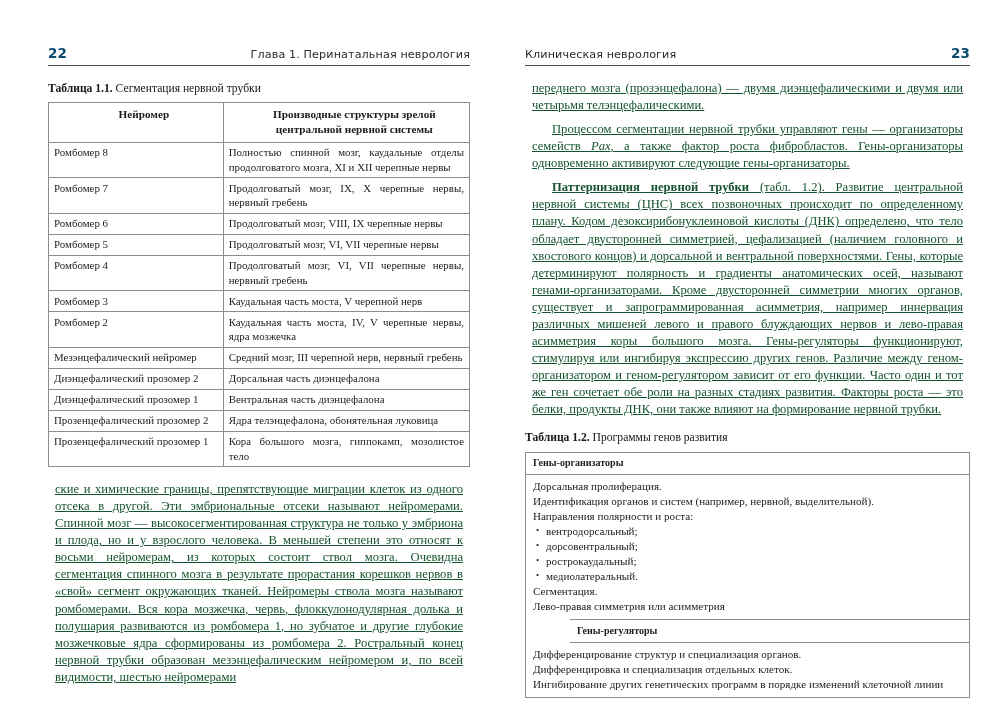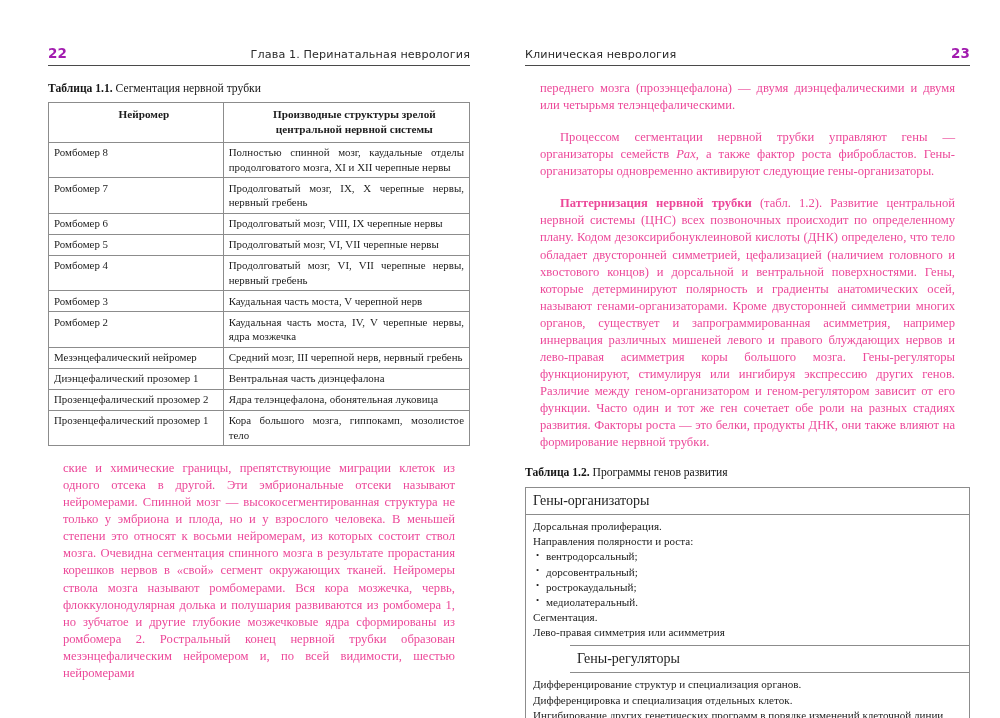--- a/index.html
+++ b/index.html
@@ -44,21 +44,21 @@
     color: #2b2b2b;
     border-bottom: 1.1px solid #4a4a4a;
     padding-bottom: 4px;
     letter-spacing: 0.1px;
   }
   .runhead-left { justify-content: space-between; }
   .runhead-right { justify-content: space-between; }
   .folio {
     font-weight: bold;
     font-size: 13.5px;
-    color: #a21caf;
+    color: #0c4a6e;
   }
   .runhead-title {
     white-space: nowrap;
   }
 
   
   .tbl-caption {
     font-size: 11.6px;
     margin: 16px 0 6px 0;
     color: #161616;
@@ -92,40 +92,41 @@
     hyphens: manual;
   }
   .col-a { width: 41.5%; }
 
   
   .body-text {
     font-size: 12.6px;
     line-height: 1.355;
     text-align: justify;
     text-align-last: left;
-    color: #ec4899;
-    margin: 15px;
+    color: #14532d;
+    margin: 7px;
+    text-decoration: underline;
   }
   .body-text + .body-text { margin-top: 0; }
   .para-indent { text-indent: 20px; }
   .gap-before { margin-top: 14px; }
   .t12-gap { margin-top: 13px; }
 
   
   .t2box {
     border: 0.9px solid #8c8c8c;
     font-size: 11.1px;
     line-height: 1.36;
     color: #1d1d1d;
   }
   .t2head {
-    font-weight: normal;
+    font-weight: bold;
     padding: 3.5px 7px 4px 7px;
     border-bottom: 0.9px solid #8c8c8c;
-    font-size: 14px;
+    font-size: 10px;
   }
   .t2head.second {
     border-top: 0.9px solid #8c8c8c;
     margin-left: 44px;
   }
   .t2body {
     padding: 4px 7px 5px 7px;
   }
   .t2body div { }
   .t2-bullet {
@@ -200,20 +201,24 @@
         </tr>
         <tr>
           <td>Ромбомер 2</td>
           <td class="col-b">Каудальная часть моста, IV, V черепные нервы, ядра мозжечка</td>
         </tr>
         <tr>
           <td>Мезэнцефалический нейромер</td>
           <td class="col-b">Средний мозг, III черепной нерв, нервный гребень</td>
         </tr>
         <tr>
+          <td>Диэнцефалический прозомер 2</td>
+          <td class="col-b">Дорсальная часть диэнцефалона</td>
+        </tr>
+        <tr>
           <td>Диэнцефалический прозомер 1</td>
           <td class="col-b">Вентральная часть диэнцефалона</td>
         </tr>
         <tr>
           <td>Прозенцефалический прозомер 2</td>
           <td class="col-b">Ядра телэнцефалона, обонятельная луковица</td>
         </tr>
         <tr>
           <td>Прозенцефалический прозомер 1</td>
           <td class="col-b">Кора большого мозга, гиппокамп, мозолистое тело</td>
@@ -242,20 +247,21 @@
       <b>Таблица 1.2.</b>
       <span>Программы генов развития</span>
     </div>
 
     <div class="t2box">
 
       <div class="t2head">Гены-организаторы</div>
 
       <div class="t2body">
         <div>Дорсальная пролиферация.</div>
+        <div>Идентификация органов и систем (например, нервной, выделительной).</div>
         <div>Направления полярности и роста:</div>
         <div class="t2-bullet">вентродорсальный;</div>
         <div class="t2-bullet">дорсовентральный;</div>
         <div class="t2-bullet">рострокаудальный;</div>
         <div class="t2-bullet">медиолатеральный.</div>
         <div>Сегментация.</div>
         <div>Лево-правая симметрия или асимметрия</div>
       </div>
 
       <div class="t2head second">Гены-регуляторы</div>

